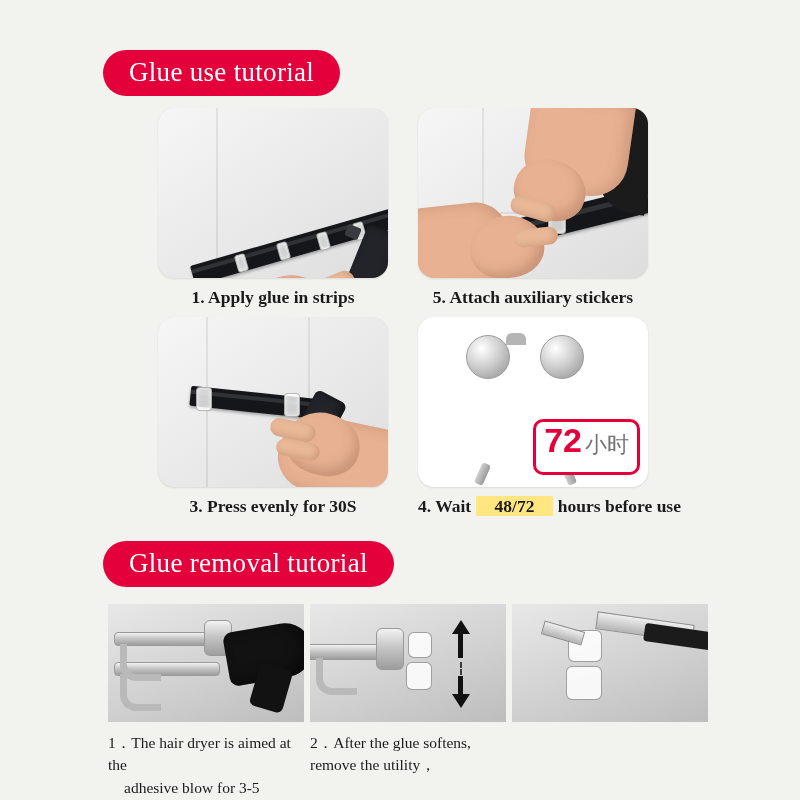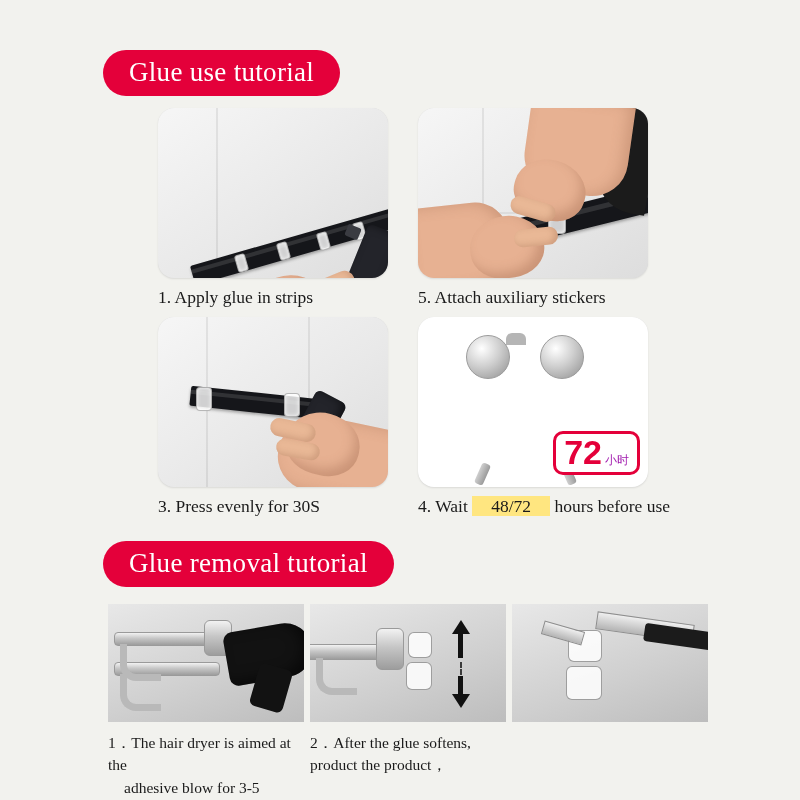--- a/index.html
+++ b/index.html
@@ -64,27 +64,28 @@
     width: 230px;
     height: 170px;
     border-radius: 16px;
     overflow: hidden;
     position: relative;
     background: #d8d8d8;
     box-shadow: 0 1px 2px rgba(0,0,0,0.10);
   }
 
   .caption {
-    text-align: left;
+    text-align: center;
     font-size: 17.5px;
     color: #1a1a1a;
     font-family: "Liberation Serif", serif;
     padding-top: 9px;
     line-height: 1.25;
     white-space: nowrap;
+    font-weight: bold;
   }
   .hl {
     background: #ffe680;
     padding: 0 19px;
   }
 
   
   .grid-bottom {
     position: absolute;
     left: 108px;
@@ -239,32 +240,32 @@
   .badge-72 {
     position: absolute;
     right: 8px;
     bottom: 12px;
     display: flex;
     align-items: baseline;
     gap: 3px;
     background: #ffffff;
     border: 3px solid #e4003a;
     border-radius: 10px;
-    padding: 1px 8px 3px 8px;
+    padding: 1px 8px 15px 8px;
   }
   .badge-72 .num {
     color: #e4003a;
     font-size: 34px;
     font-weight: bold;
     font-family: "Liberation Sans", sans-serif;
     line-height: 1;
   }
   .badge-72 .unit {
-    color: #a21caf;
-    font-size: 12px;
+    color: #737373;
+    font-size: 22px;
     font-family: "Liberation Sans", sans-serif;
     line-height: 1;
   }
 
   
   .bw {
     position: absolute; inset: 0;
     background: linear-gradient(160deg,#e8e8e8,#cfcfcf 60%,#bdbdbd);
     filter: grayscale(1);
   }
@@ -463,21 +464,21 @@
         <div class="residue" style="left:98px; top:28px; width:22px; height:24px;"></div>
         <div class="residue" style="left:96px; top:58px; width:24px; height:26px;"></div>
         <div class="arrow-up" style="left:142px; top:16px;"></div>
         <div class="arrow-shaft" style="left:148px; top:30px; height:24px;"></div>
         <div class="dashed-v" style="left:150px; top:58px; height:20px;"></div>
         <div class="arrow-shaft" style="left:148px; top:72px; height:20px;"></div>
         <div class="arrow-dn" style="left:142px; top:90px;"></div>
       </div>
       <div class="caption-b">
         <div>2．After the glue softens,</div>
-        <div>product the product，</div>
+        <div>remove the utility，</div>
       </div>
     </div>
 
     <div class="cell-b">
       <div class="photo-b">
         <div class="bw"></div>
         <div class="residue" style="left:56px; top:26px; width:32px; height:30px;"></div>
         <div class="residue" style="left:54px; top:62px; width:34px; height:32px;"></div>
         <div class="knife" style="left:84px; top:14px; width:96px; height:16px; transform:rotate(8deg);"></div>
         <div class="knife-dark" style="left:132px; top:24px; width:74px; height:18px; transform:rotate(8deg);"></div>

